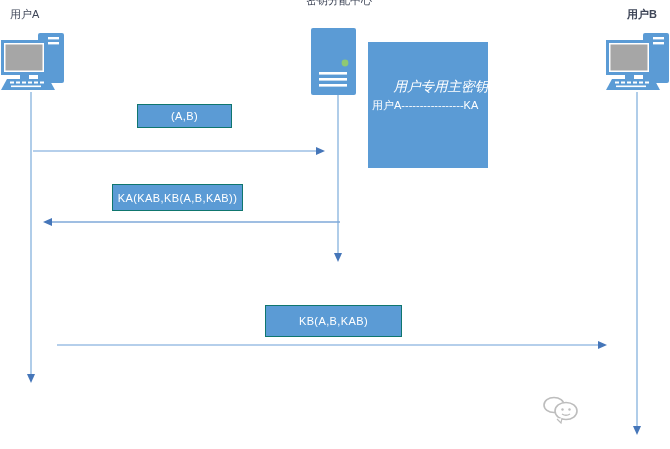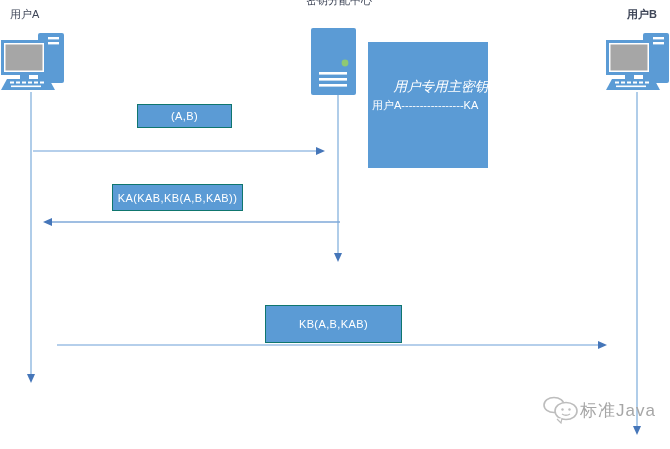--- a/index.html
+++ b/index.html
@@ -27,21 +27,21 @@
   .mk-row   { font-size:11px; line-height:13px; padding-left:4px; white-space:nowrap; overflow:hidden; }
   .mk-row.first { margin-top:3px; }
 
   .msg-box {
     position:absolute; background:#5B9BD5; border:1px solid #0f766e;
     box-sizing:border-box; color:#ffffff; font-size:11px; letter-spacing:.4px;
     display:flex; align-items:center; justify-content:center; white-space:nowrap;
   }
   .msg-1 { left:137px; top:104px; width:95px;  height:24px; }
   .msg-2 { left:112px; top:184px; width:131px; height:27px; }
-  .msg-3 { left:265px; top:305px; width:137px; height:38px; }
+  .msg-3 { left:265px; top:305px; width:137px; height:32px; }
 
   .wm-brand {
     position:absolute; left:580px; top:399px; font-size:17px; color:#a6a6a6;
     letter-spacing:1px; white-space:nowrap;
   }
   .wm-url {
     position:absolute; left:487px; top:419px; font-size:11px; color:#dcdcdc;
     white-space:nowrap;
   }
 </style>
@@ -141,15 +141,14 @@
   <div class="icon-box" style="left:543px; top:396px;">
     <svg width="38" height="28" viewBox="0 0 38 28">
       <ellipse cx="11" cy="9" rx="10" ry="7.5" fill="#ffffff" stroke="#bdbdbd" stroke-width="1.6"></ellipse>
       <ellipse cx="23" cy="15" rx="11" ry="8.5" fill="#ffffff" stroke="#bdbdbd" stroke-width="1.6"></ellipse>
       <circle cx="19.5" cy="13.5" r="1.2" fill="#bdbdbd"></circle>
       <circle cx="26.5" cy="13.5" r="1.2" fill="#bdbdbd"></circle>
       <path d="M19 18 q4 2.6 8 0" fill="none" stroke="#bdbdbd" stroke-width="1.4"></path>
       <path d="M14 23 l4 4 l1 -5" fill="#ffffff" stroke="#bdbdbd" stroke-width="1.2"></path>
     </svg>
   </div>
-  <div class="wm-brand">标准Java</div>
 
 </div>
 
 </body></html>

